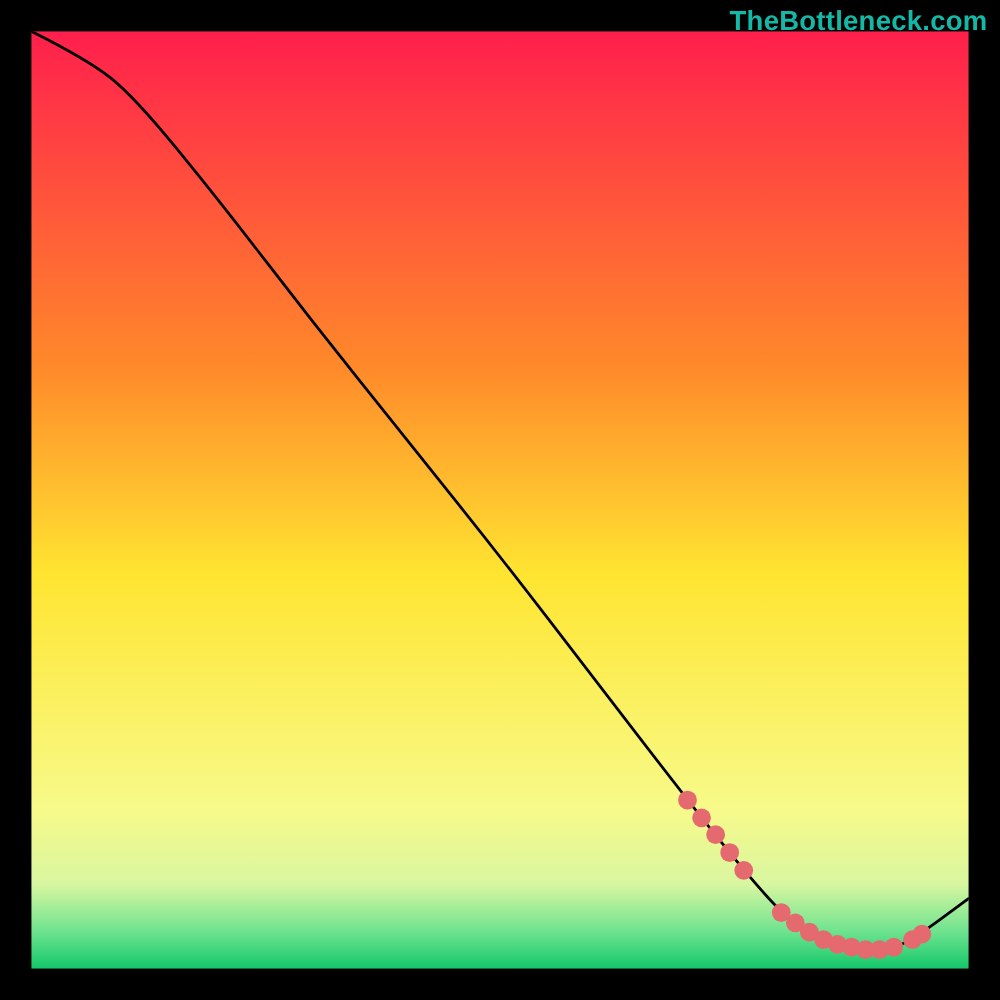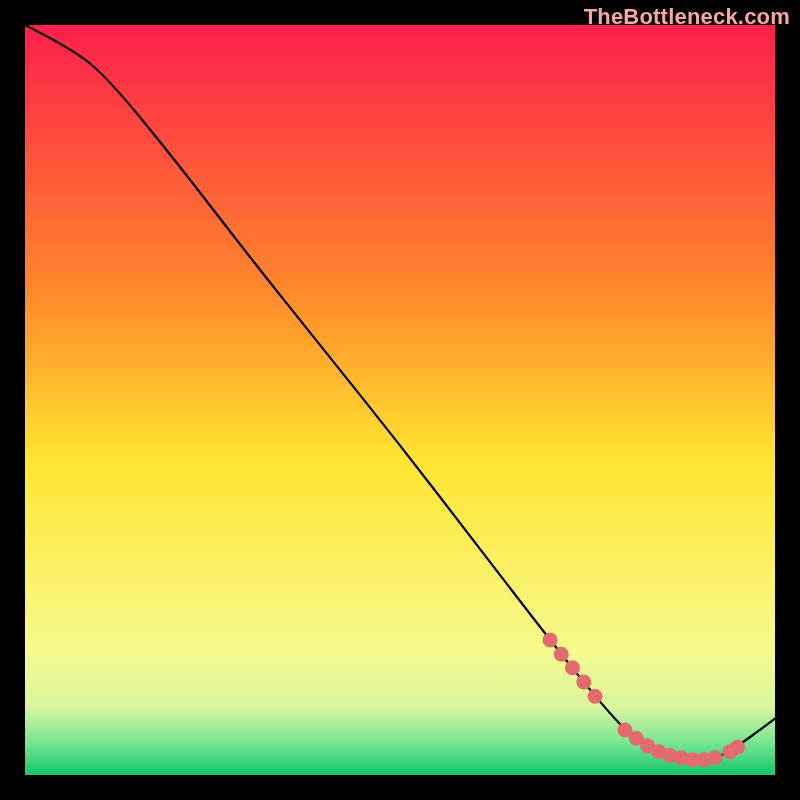--- a/index.html
+++ b/index.html
@@ -17,21 +17,21 @@
     height: 800px;
     background: #000;
   }
   .watermark {
     position: absolute;
     top: 4px;
     right: 10px;
     font-size: 22px;
     font-weight: 600;
     letter-spacing: 0.2px;
-    color: #fca5a5;
+    color: #14b8a6;
     z-index: 5;
     font-family: Arial, Helvetica, sans-serif;
   }
   .plot-wrap {
     position: absolute;
     left: 25px;
     top: 25px;
     width: 750px;
     height: 750px;
   }

